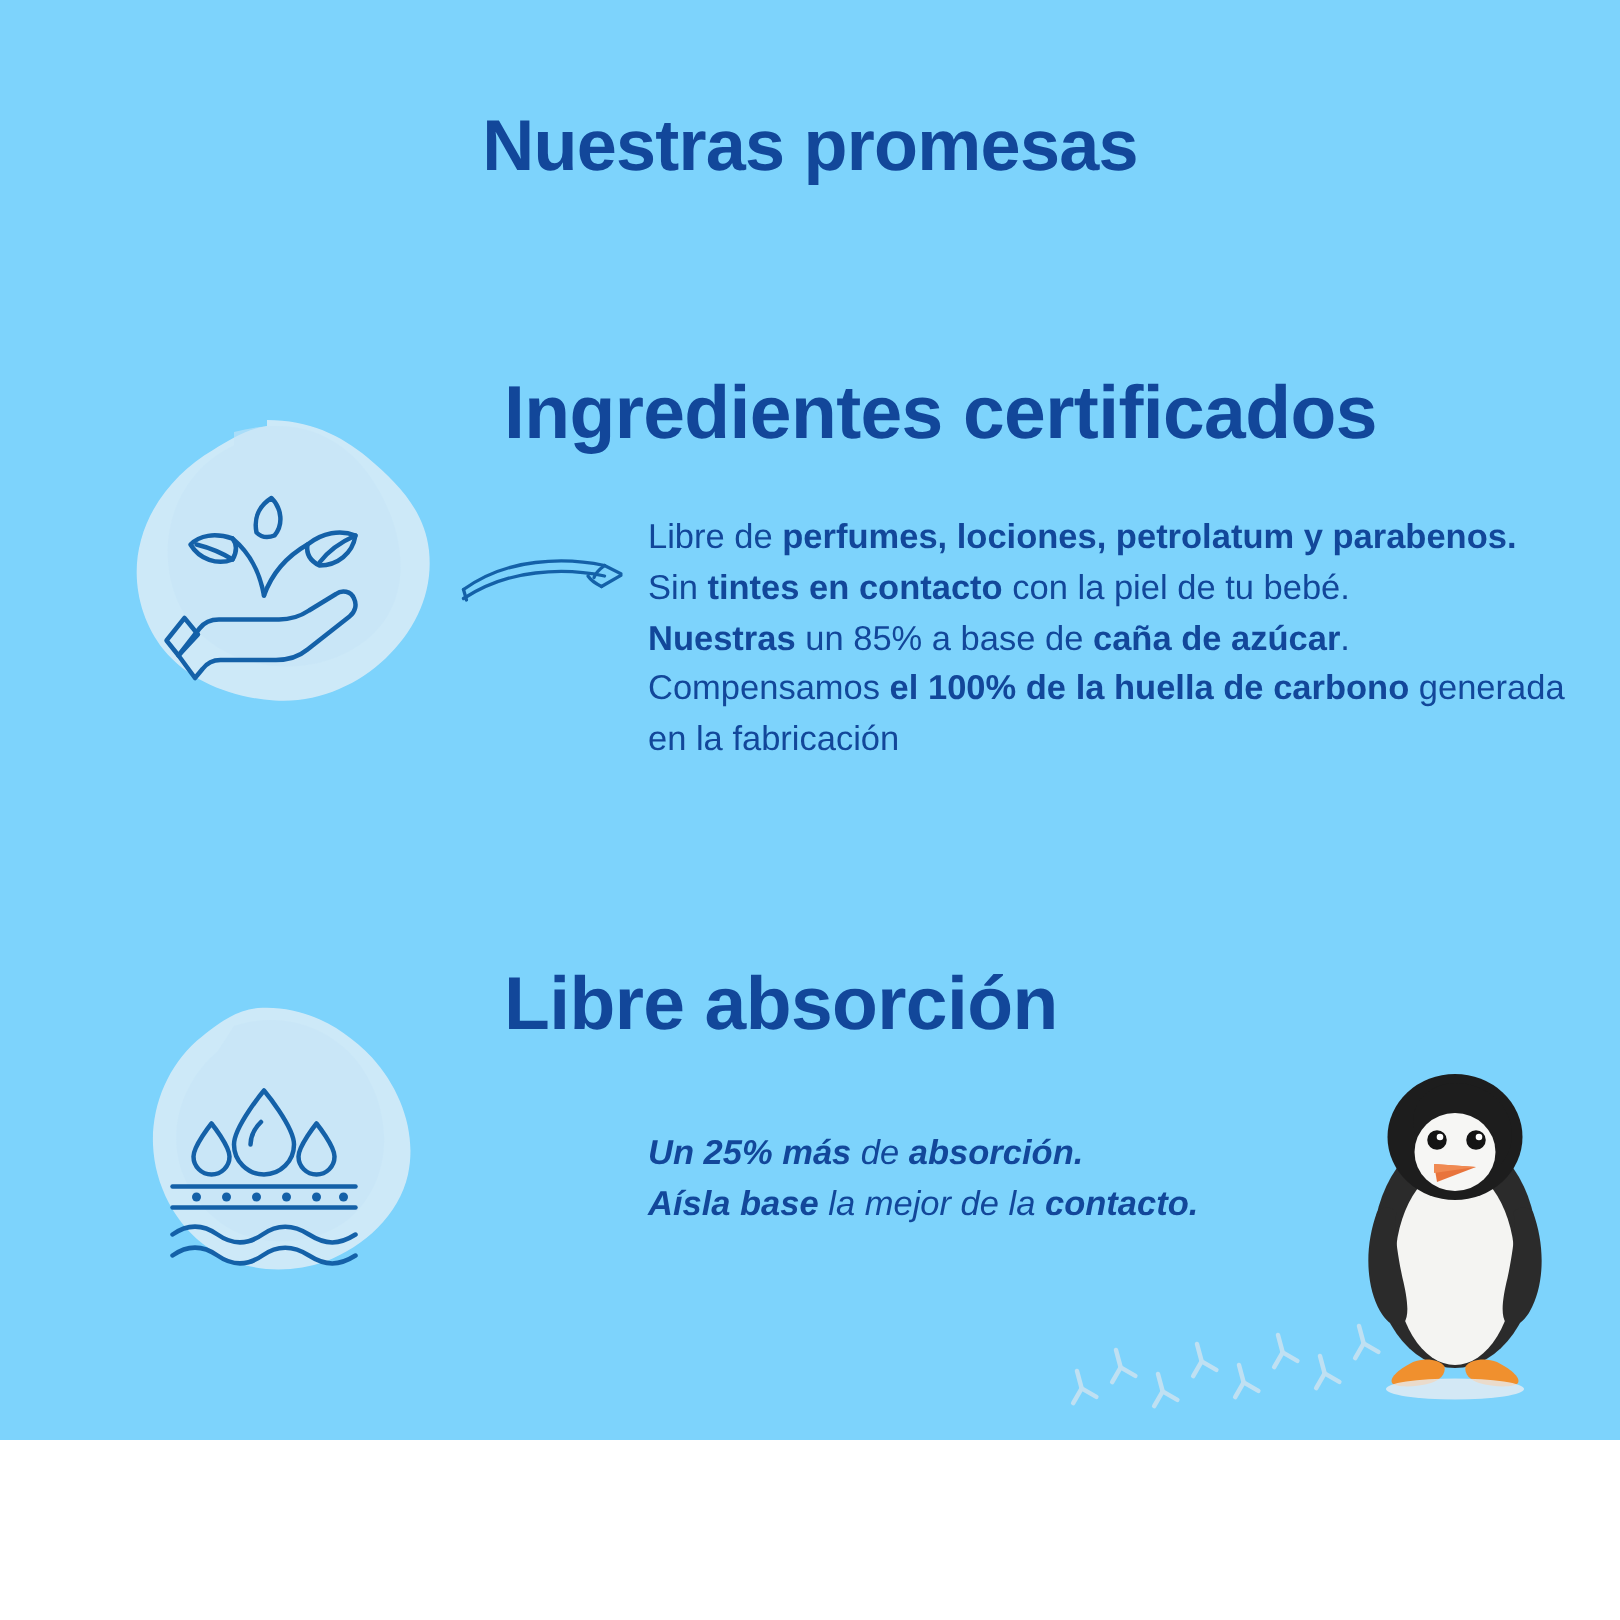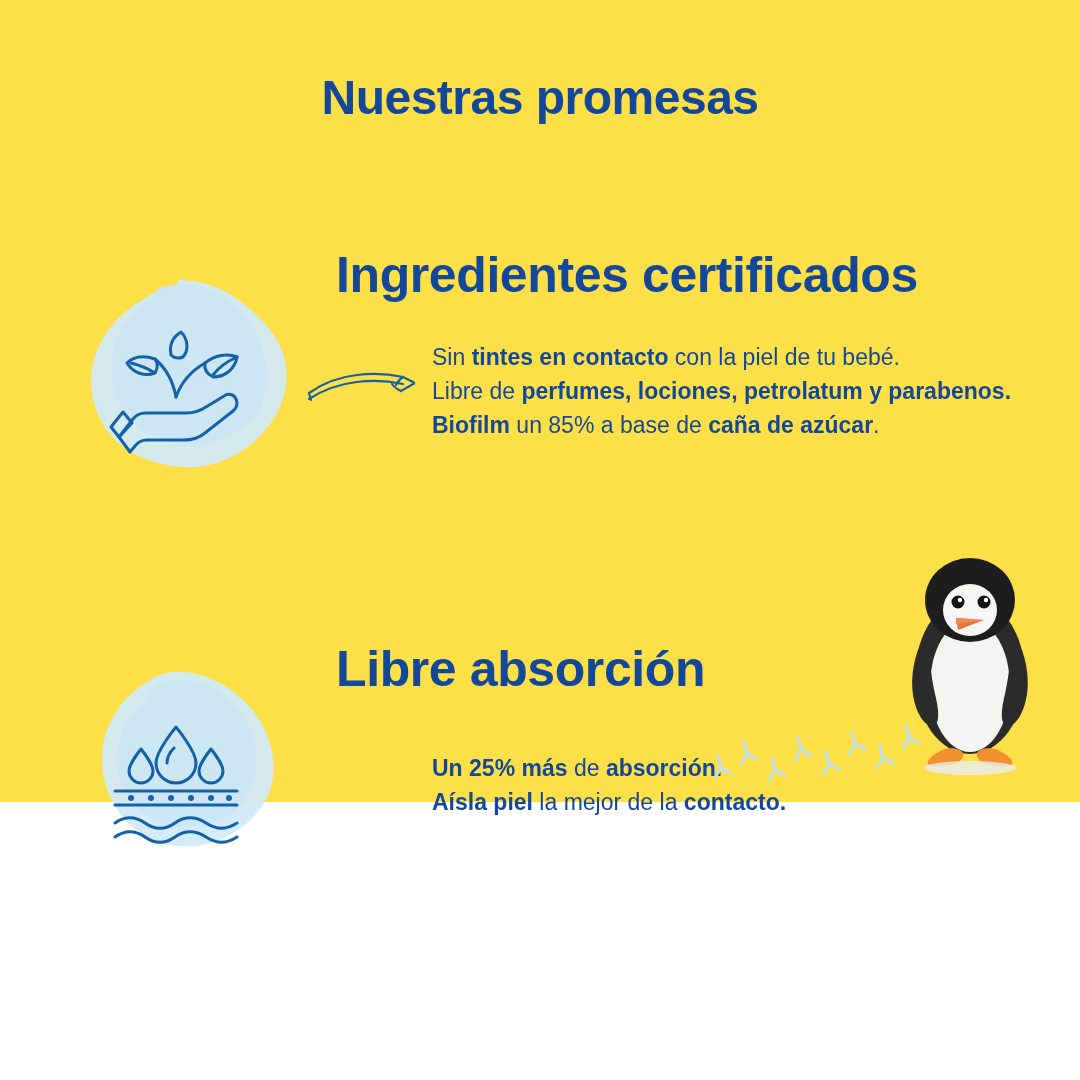--- a/index.html
+++ b/index.html
@@ -8,22 +8,22 @@
     padding: 0;
     width: 1080px;
     height: 1080px;
     background: #ffffff;
     font-family: "Liberation Sans", sans-serif;
     overflow: hidden;
   }
   #page {
     position: relative;
     width: 1080px;
-    height: 802px;
-    background: #fde047;
+    height: 960px;
+    background: #7dd3fc;
   }
 
   
   .page-title {
     position: absolute;
     top: 70px;
     left: 0;
     width: 1080px;
     text-align: center;
     font-size: 48px;
@@ -83,21 +83,21 @@
   .promise-body {
     position: absolute;
     left: 432px;
     width: 620px;
     font-size: 23px;
     line-height: 1.47;
     color: #12479a;
     font-weight: 400;
   }
   #body-0 { top: 95px; }
-  #body-1 { top: 112px; }
+  #body-1 { top: 112px; font-style: italic; }
   .promise-body .line { display: block; }
   .promise-body b { font-weight: bold; }
 
   
   .penguin {
     position: absolute;
     right: 36px;
     bottom: 26px;
     width: 148px;
     height: 232px;
@@ -150,23 +150,24 @@
         <path d="M4 40c14-9 30-15 48-17 16-2 32-1 46 2"></path>
         <path d="M4 34l2 7"></path>
         <path d="M98 18l12 6-14 8"></path>
         <path d="M98 18c-4 3-6 5-7 8"></path>
         <path d="M96 32c-4-2-7-4-9-7"></path>
       </g>
     </svg>
 
     <div class="promise-heading">Ingredientes certificados</div>
     <div class="promise-body" id="body-0">
+        <span class="line"><span>Libre de </span><b>perfumes, lociones, petrolatum y parabenos.</b></span>
         <span class="line"><span>Sin </span><b>tintes en contacto</b><span> con la piel de tu bebé.</span></span>
-        <span class="line"><span>Libre de </span><b>perfumes, lociones, petrolatum y parabenos.</b></span>
-        <span class="line"><b>Biofilm</b><span> un 85% a base de </span><b>caña de azúcar</b><span>.</span></span>
+        <span class="line"><b>Nuestras</b><span> un 85% a base de </span><b>caña de azúcar</b><span>.</span></span>
+        <span class="line"><span>Compensamos </span><b>el 100% de la huella de carbono</b><span> generada en la fabricación</span></span>
       </div>
   </div>
 
   <div class="promise" id="promise-1">
 
     <div class="badge">
       <svg class="blob" viewBox="0 0 232 232">
         <path d="M112 4c30-2 56 12 76 33 19 21 30 50 24 78-6 27-29 48-55 58-26 9-56 7-78-9-22-15-36-42-37-69-1-26 10-52 29-69C88 12 99 5 112 4z" fill="#d2eaf8" opacity="0.95"></path>
         <path d="M96 16c24-8 50-4 69 11 19 14 30 38 31 62 1 23-9 46-28 59-20 13-47 15-69 6-22-10-38-31-41-55-3-25 8-50 27-66z" fill="#c6e5f6" opacity="0.6"></path>
       </svg>
@@ -191,21 +192,21 @@
             <circle cx="90" cy="79" r="3"></circle>
           <circle cx="110" cy="79" r="3"></circle>
             <circle cx="128" cy="79" r="3"></circle>
         </g>
       </svg>
     </div>
 
     <div class="promise-heading">Libre absorción</div>
     <div class="promise-body" id="body-1">
         <span class="line"><b>Un 25% más</b><span> de </span><b>absorción.</b></span>
-        <span class="line"><b>Aísla piel</b><span> la mejor de la </span><b>contacto.</b></span>
+        <span class="line"><b>Aísla base</b><span> la mejor de la </span><b>contacto.</b></span>
       </div>
   </div>
 
   <svg class="footprints" viewBox="0 0 220 90">
     <g fill="none" stroke="#bfe0f2" stroke-width="3" stroke-linecap="round">
       <g transform="translate(8,62) rotate(-15)">
           <path d="M0 0 l0 12"></path>
           <path d="M0 12 l-8 8"></path>
           <path d="M0 12 l8 8"></path>
         </g>

